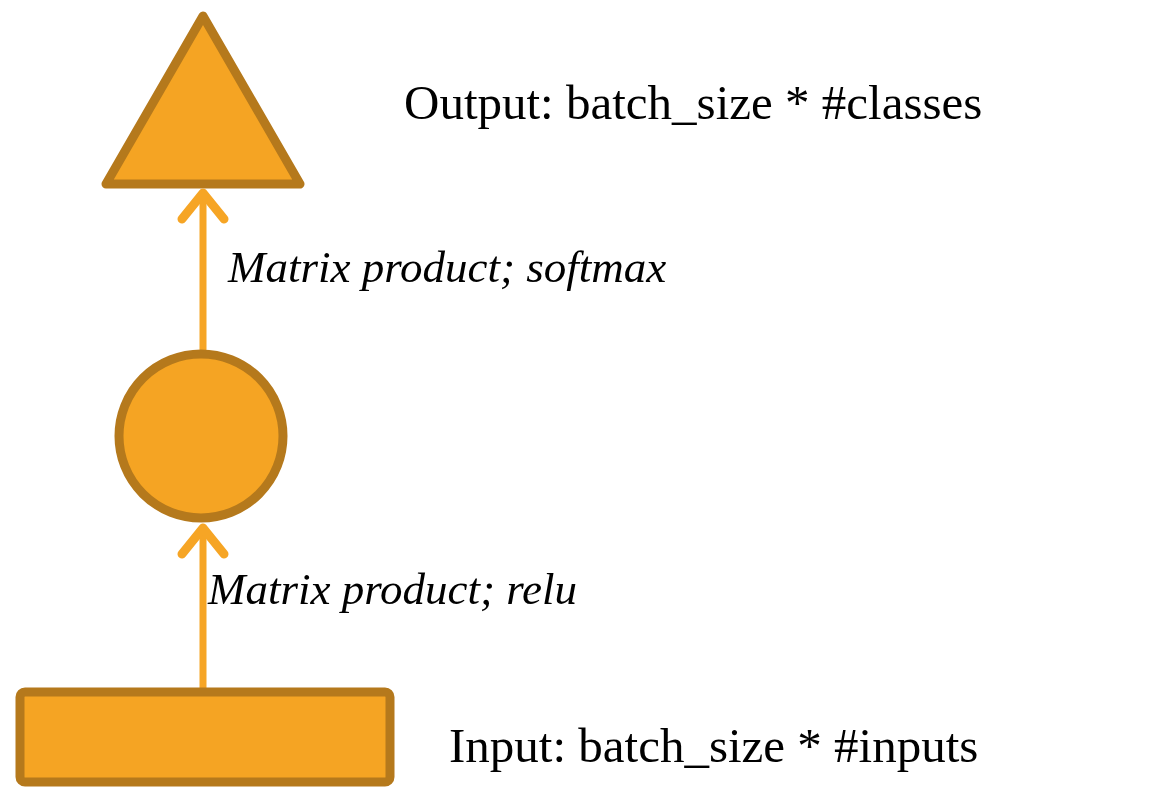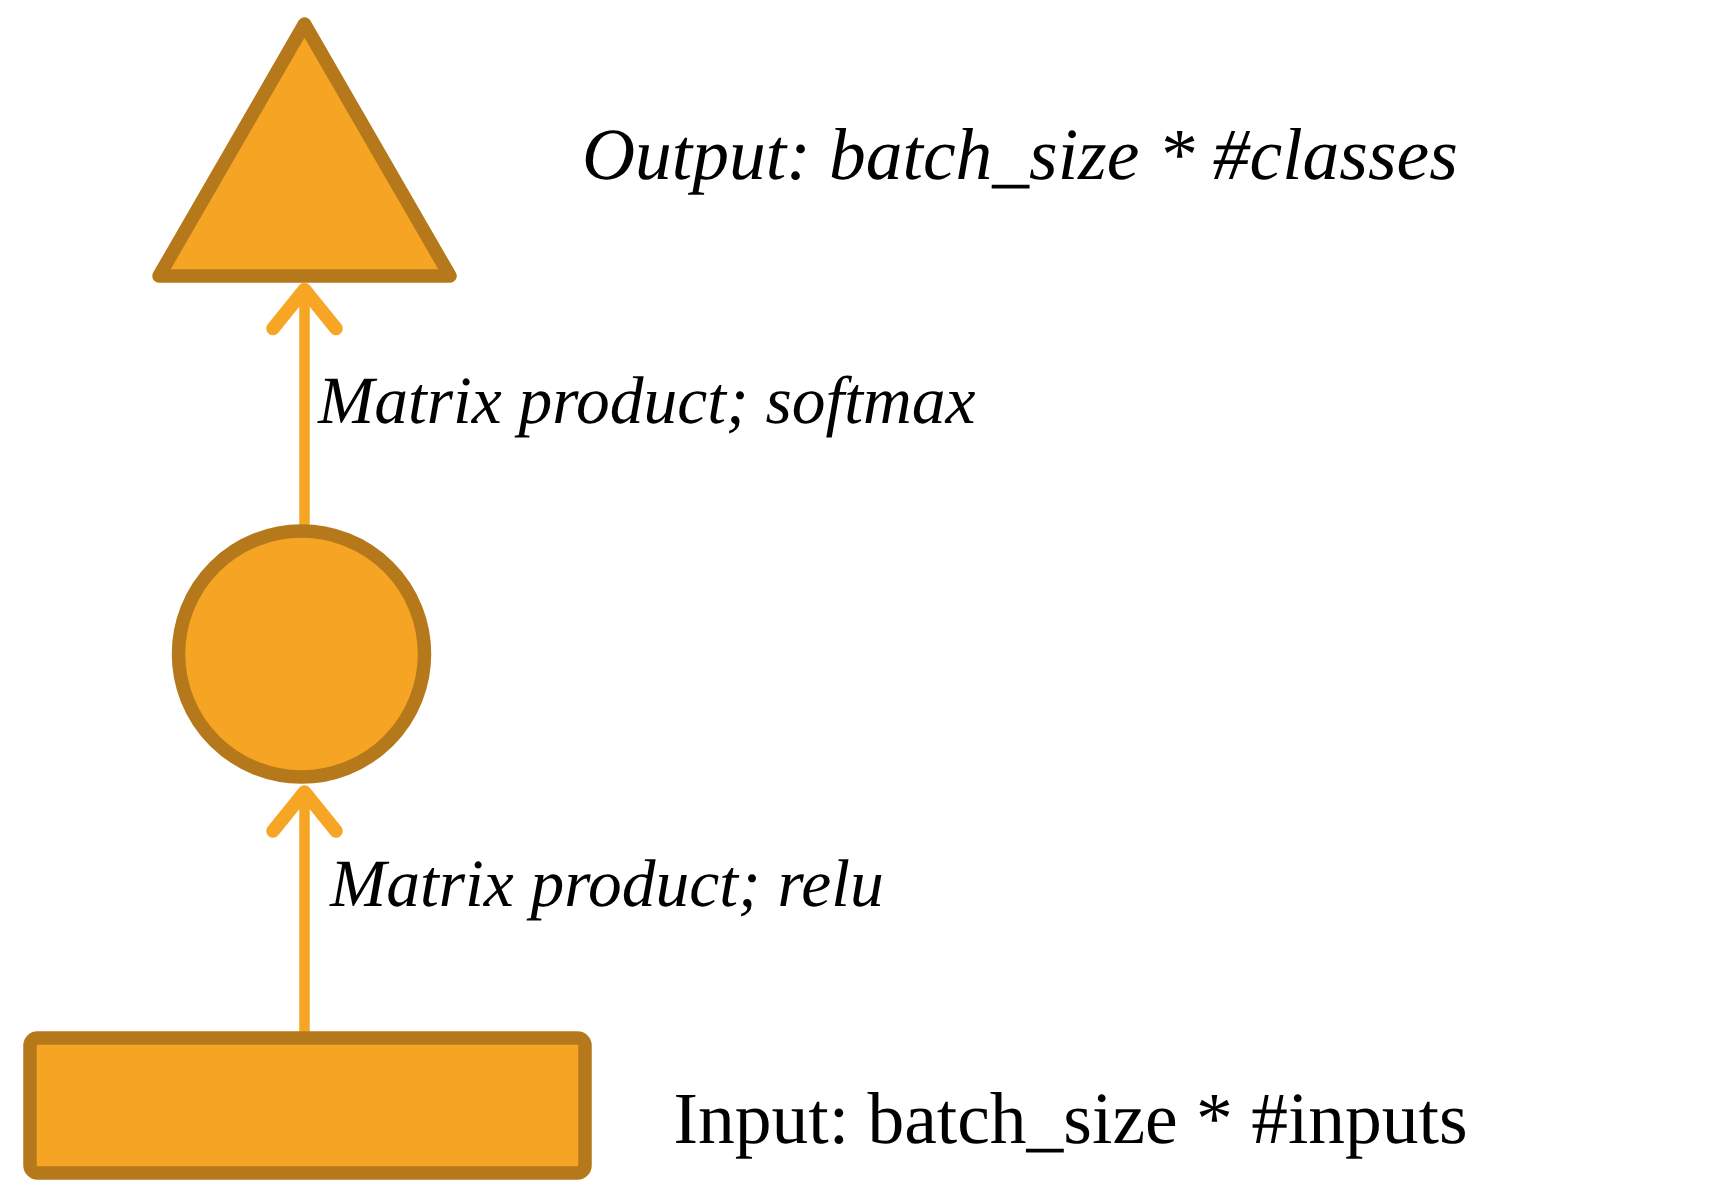--- a/index.html
+++ b/index.html
@@ -52,25 +52,25 @@
     color: #000000;
   }
   .edge-label {
     position: absolute;
     font-size: 45px;
     line-height: 1.1;
     font-style: italic;
     white-space: nowrap;
     color: #000000;
   }
-  #output-label { left: 388px; top: 76px; font-style: italic; }
+  #output-label { left: 404px; top: 76px; }
   #hidden-label { left: 408px; top: 411px; }
   #input-label  { left: 408px; top: 719px; margin-left: 41px; }
-  #softmax-label { left: 212px; top: 243px; font-style: italic; }
-  #relu-label    { left: 220px; top: 565px; }
+  #softmax-label { left: 228px; top: 243px; font-style: italic; }
+  #relu-label    { left: 208px; top: 565px; }
 </style>
 </head>
 <body>
 
 <div id="canvas">
 
   <svg id="shapes" viewBox="0 0 1152 800" xmlns="http://www.w3.org/2000/svg">
 
     <polygon class="node-shape" points="203,16 300,184 106,184"></polygon>
 

